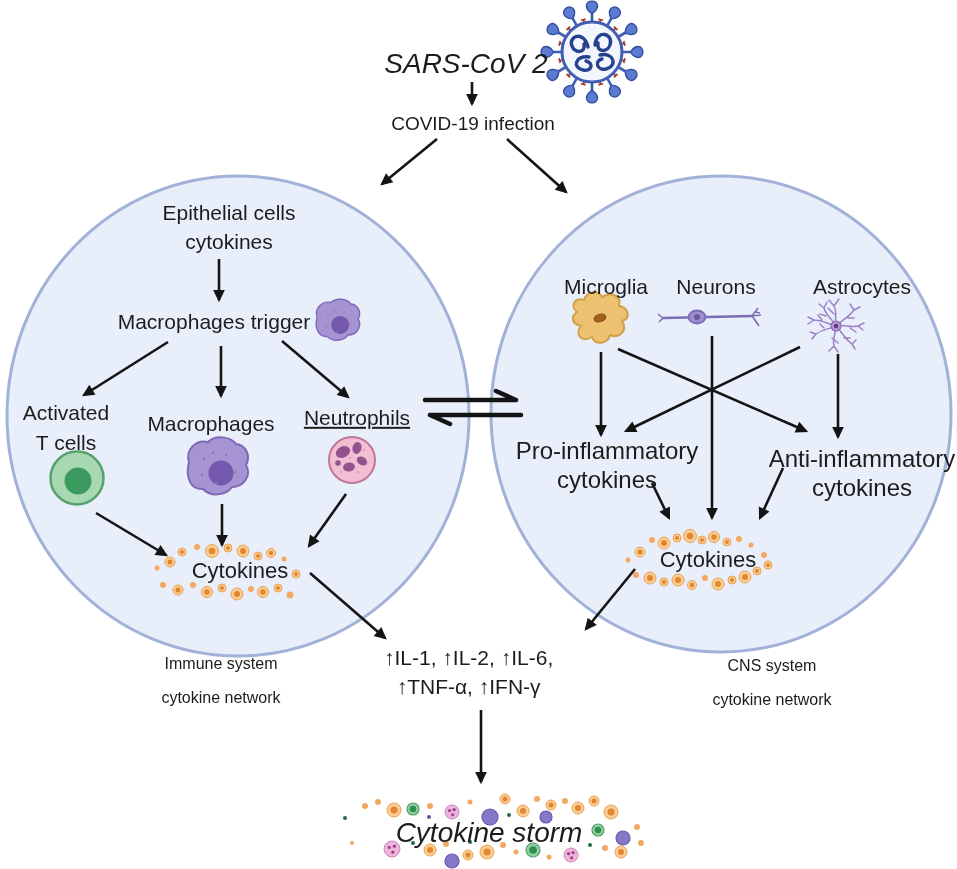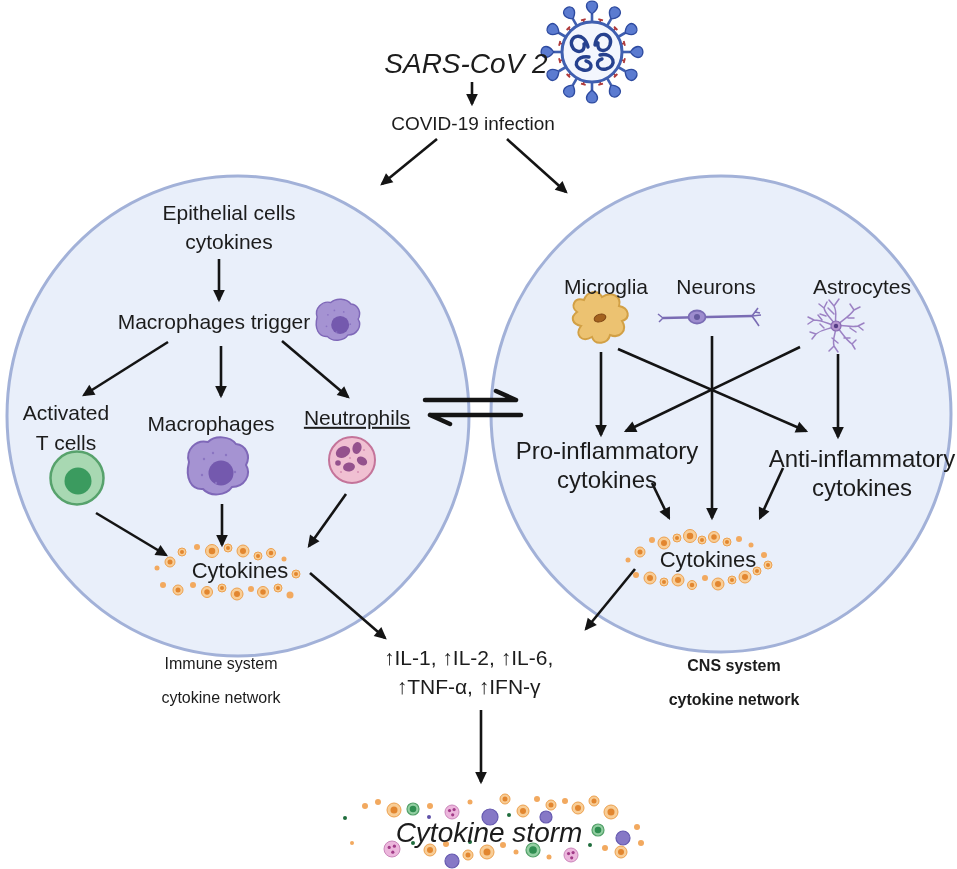--- a/index.html
+++ b/index.html
@@ -408,21 +408,21 @@
   <div class="lbl f21" style="left:862px;top:287px;text-align:right;">Astrocytes</div>
   <div class="lbl f20" style="left:607px;top:465px;">
     <span>Pro-inflammatory</span>
     <span>cytokines</span>
   </div>
   <div class="lbl f20" style="left:862px;top:473px;">
     <span>Anti-inflammatory</span>
     <span>cytokines</span>
   </div>
   <div class="lbl f22" style="left:708px;top:560px;">Cytokines</div>
-  <div class="lbl f24" style="left:734px;top:683px;font-weight:bold;">
+  <div class="lbl f24" style="left:772px;top:683px;">
     <span>CNS system</span>
     <span>cytokine network</span>
   </div>
 
   <div class="lbl f21 lh29 left-align" style="left:384px;top:643px;">
     <span>↑IL-1,  ↑IL-2, ↑IL-6,</span>
     <span>↑TNF-α,  ↑IFN-γ</span>
   </div>
   <div class="lbl f28" style="left:489px;top:833px;">Cytokine storm</div>
 </div>

